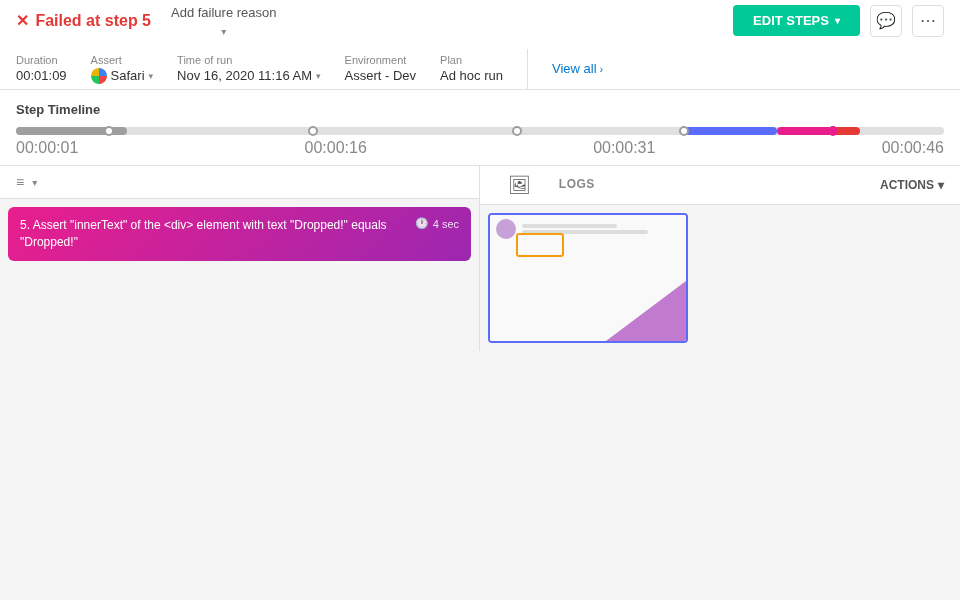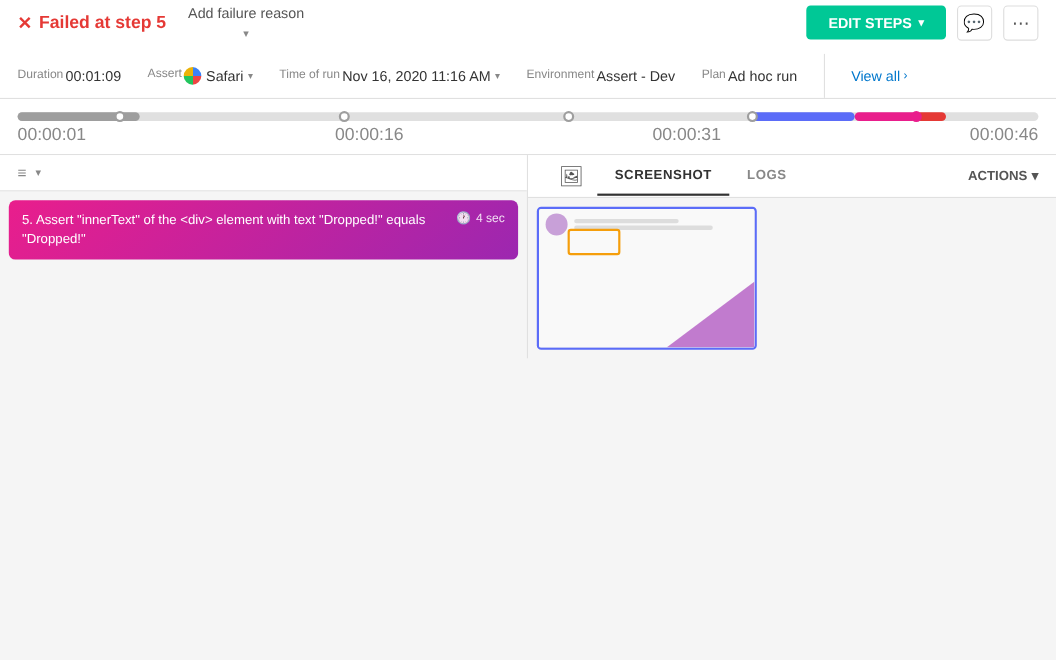--- a/index.html
+++ b/index.html
@@ -92,21 +92,21 @@
       font-size: 16px;
       color: #555;
     }
 
     
     .meta-row {
       display: flex;
       align-items: center;
       gap: 24px;
     }
-    .meta-item { display: flex; flex-direction: row; gap: 2px; }
+    .meta-item { display: flex; flex-direction: column; gap: 2px; }
     .meta-label { font-size: 11px; color: #888; font-weight: 500; }
     .meta-value {
       font-size: 13px;
       color: #333;
       display: flex;
       align-items: center;
       gap: 4px;
     }
     .safari-icon {
       width: 16px; height: 16px;
@@ -432,20 +432,21 @@
     </div>
     <div class="divider-v"></div>
     <a class="view-all-link">
       <span>View all</span>
       <span class="arrow">›</span>
     </a>
   </div>
 </div>
 
 <div class="timeline-section">
+  <div class="timeline-title">Step Timeline</div>
   <div class="timeline-bar-container">
     <div class="timeline-track">
       <div class="timeline-segment seg-gray"></div>
       <div class="timeline-segment seg-blue"></div>
       <div class="timeline-segment seg-pink"></div>
       <div class="timeline-segment seg-red"></div>
       <div class="timeline-dot dot-1"></div>
       <div class="timeline-dot dot-2"></div>
       <div class="timeline-dot dot-3"></div>
       <div class="timeline-dot dot-4"></div>
@@ -480,21 +481,20 @@
     </div>
   </div>
 
   <div class="right-panel">
     <div class="tabs-bar">
       <div style="display:flex;align-items:center;gap:0">
         <div class="screenshot-icon-btn">
           <span>🖼</span>
         </div>
         <div class="tabs">
-          <div class="tab active">SCREENSHOT</div>
           <div class="tab">LOGS</div>
         </div>
       </div>
       <button class="actions-btn">
         <span>ACTIONS</span>
         <span>▾</span>
       </button>
     </div>
 
     <div class="screenshot-area">

